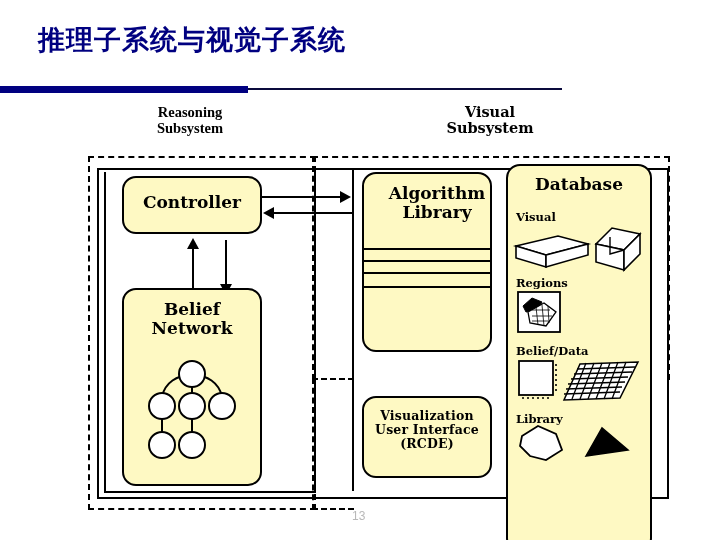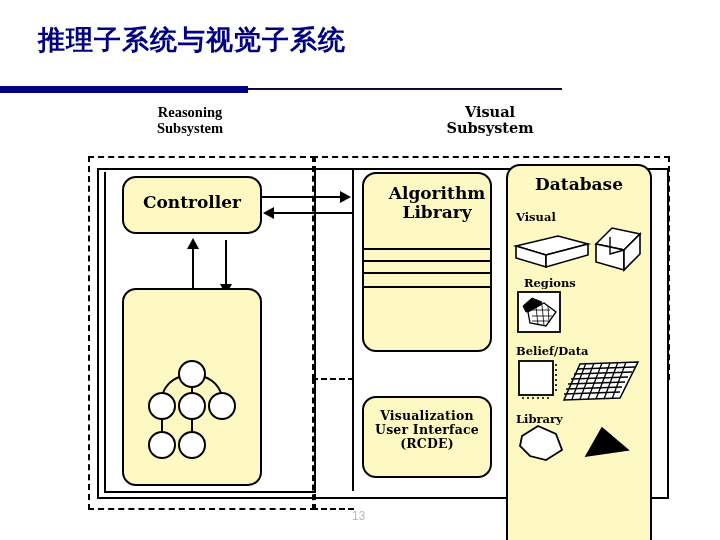--- a/index.html
+++ b/index.html
@@ -178,20 +178,22 @@
   <div class="vline" style="left:225px;top:240px;height:46px;"></div>
   <div class="arrow-d" style="left:220px;top:284px;"></div>
 
   <div class="hline" style="left:262px;top:196px;width:82px;"></div>
   <div class="arrow-r" style="left:340px;top:191px;"></div>
 
   <div class="hline" style="left:274px;top:212px;width:78px;"></div>
   <div class="arrow-l" style="left:263px;top:207px;"></div>
 
   <div class="rbox" id="box-belief">
+    <div class="lbl">Belief
+Network</div>
 
     <svg width="136" height="118" style="position:absolute;left:0;top:62px;">
 
       <path d="M68,22 C52,24 42,30 38,44" fill="none" stroke="#000" stroke-width="2"></path>
       <path d="M68,22 C84,24 94,30 98,44" fill="none" stroke="#000" stroke-width="2"></path>
       <line x1="68" y1="30" x2="68" y2="47" stroke="#000" stroke-width="2"></line>
       <line x1="38" y1="62" x2="38" y2="82" stroke="#000" stroke-width="2"></line>
       <line x1="68" y1="62" x2="68" y2="82" stroke="#000" stroke-width="2"></line>
 
       <circle cx="68" cy="22" r="13" fill="#fff" stroke="#000" stroke-width="2"></circle>
@@ -231,21 +233,21 @@
       </g>
 
       <g>
         <path d="M82,20 L98,4 L126,10 L110,26 Z" fill="#fff" stroke="#000" stroke-width="1.6"></path>
         <path d="M82,20 L82,38 L110,46 L110,26 Z" fill="#fff" stroke="#000" stroke-width="1.6"></path>
         <path d="M110,26 L126,10 L126,30 L110,46 Z" fill="#fff" stroke="#000" stroke-width="1.6"></path>
         <path d="M96,13 L96,30 L110,26" fill="none" stroke="#000" stroke-width="1.4"></path>
       </g>
     </svg>
 
-    <div class="sec" style="left:8px;top:110px;margin-left:8px;">Regions</div>
+    <div class="sec" style="left:8px;top:110px;">Regions</div>
     <svg width="60" height="50" style="position:absolute;left:8px;top:124px;">
       <g>
         <rect x="2" y="2" width="42" height="40" fill="#fff" stroke="#000" stroke-width="1.8"></rect>
         <path d="M7,16 L16,8 L26,12 L22,20 L10,22 Z" fill="#000" stroke="#000" stroke-width="1"></path>
         <path d="M12,22 L28,13 L40,22 L30,36 L14,33 Z" fill="#fff" stroke="#000" stroke-width="1.3"></path>
         <path d="M16,20 L34,20 M16,26 L36,26 M16,31 L32,31" stroke="#000" stroke-width=".8"></path>
         <path d="M20,17 L22,35 M26,15 L28,36 M32,16 L33,33" stroke="#000" stroke-width=".8"></path>
       </g>
     </svg>
 

